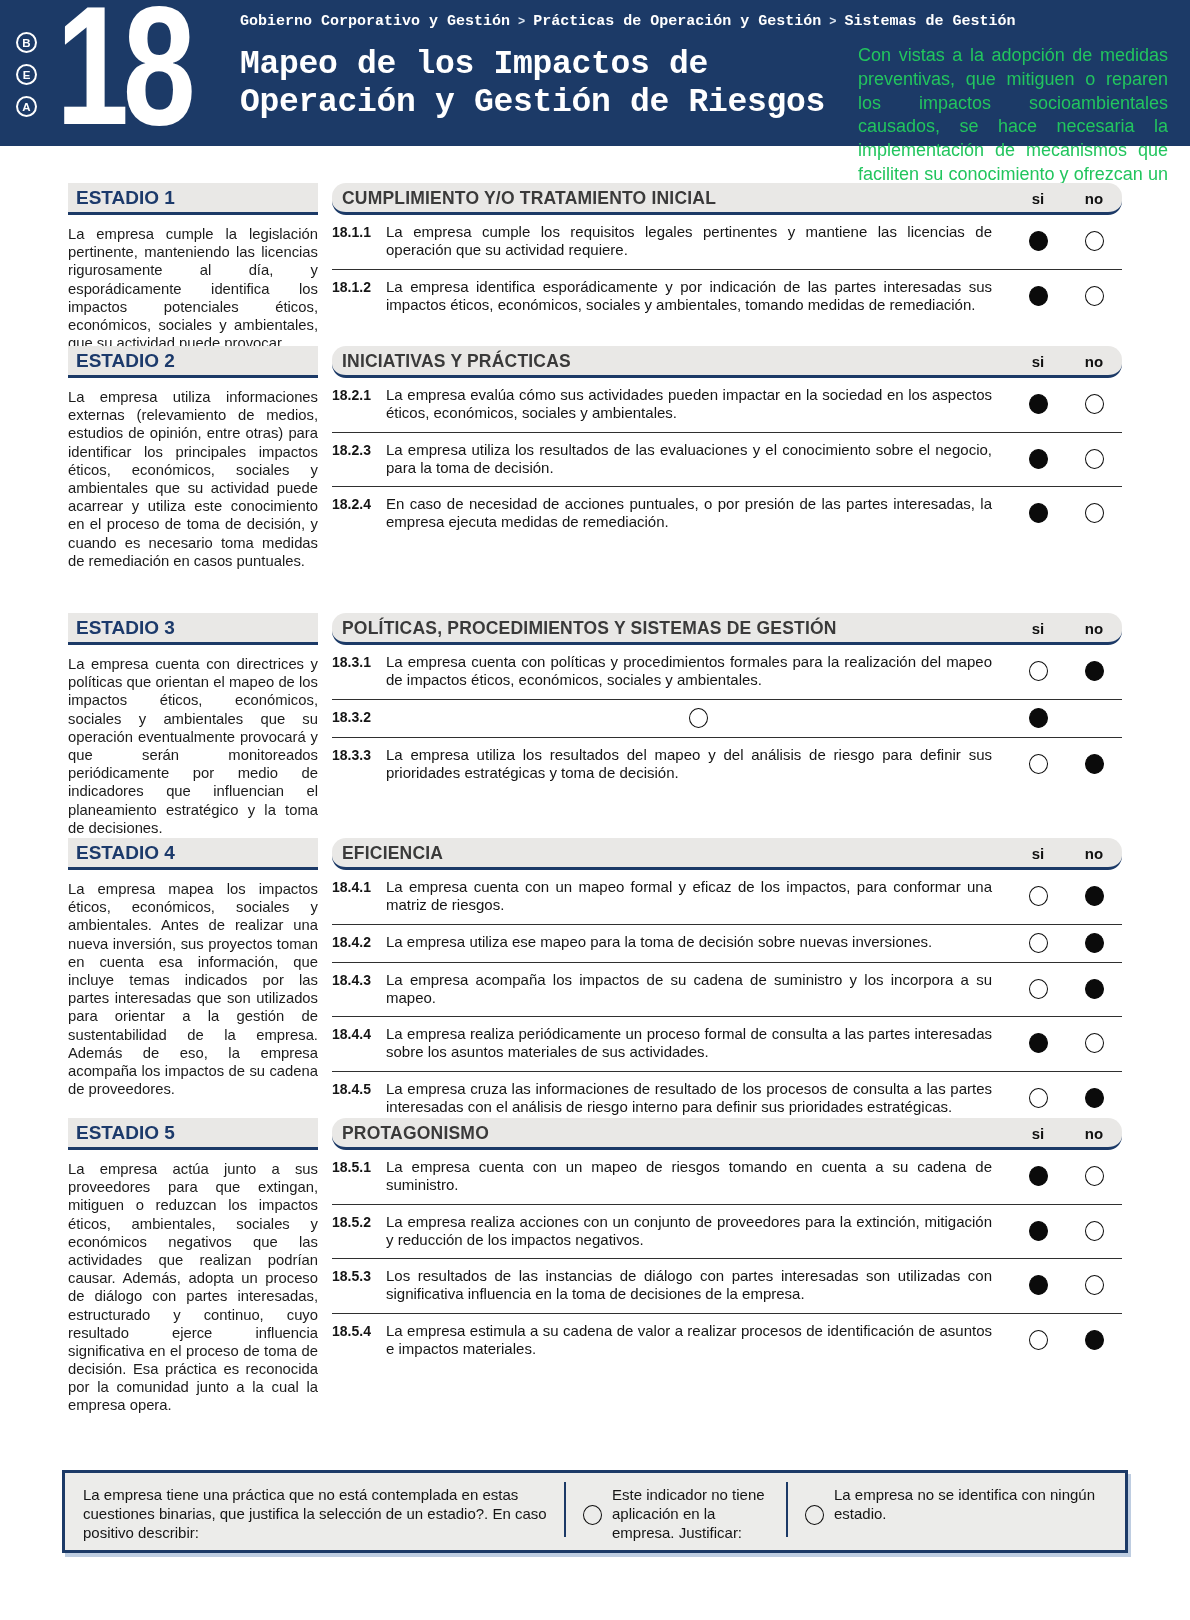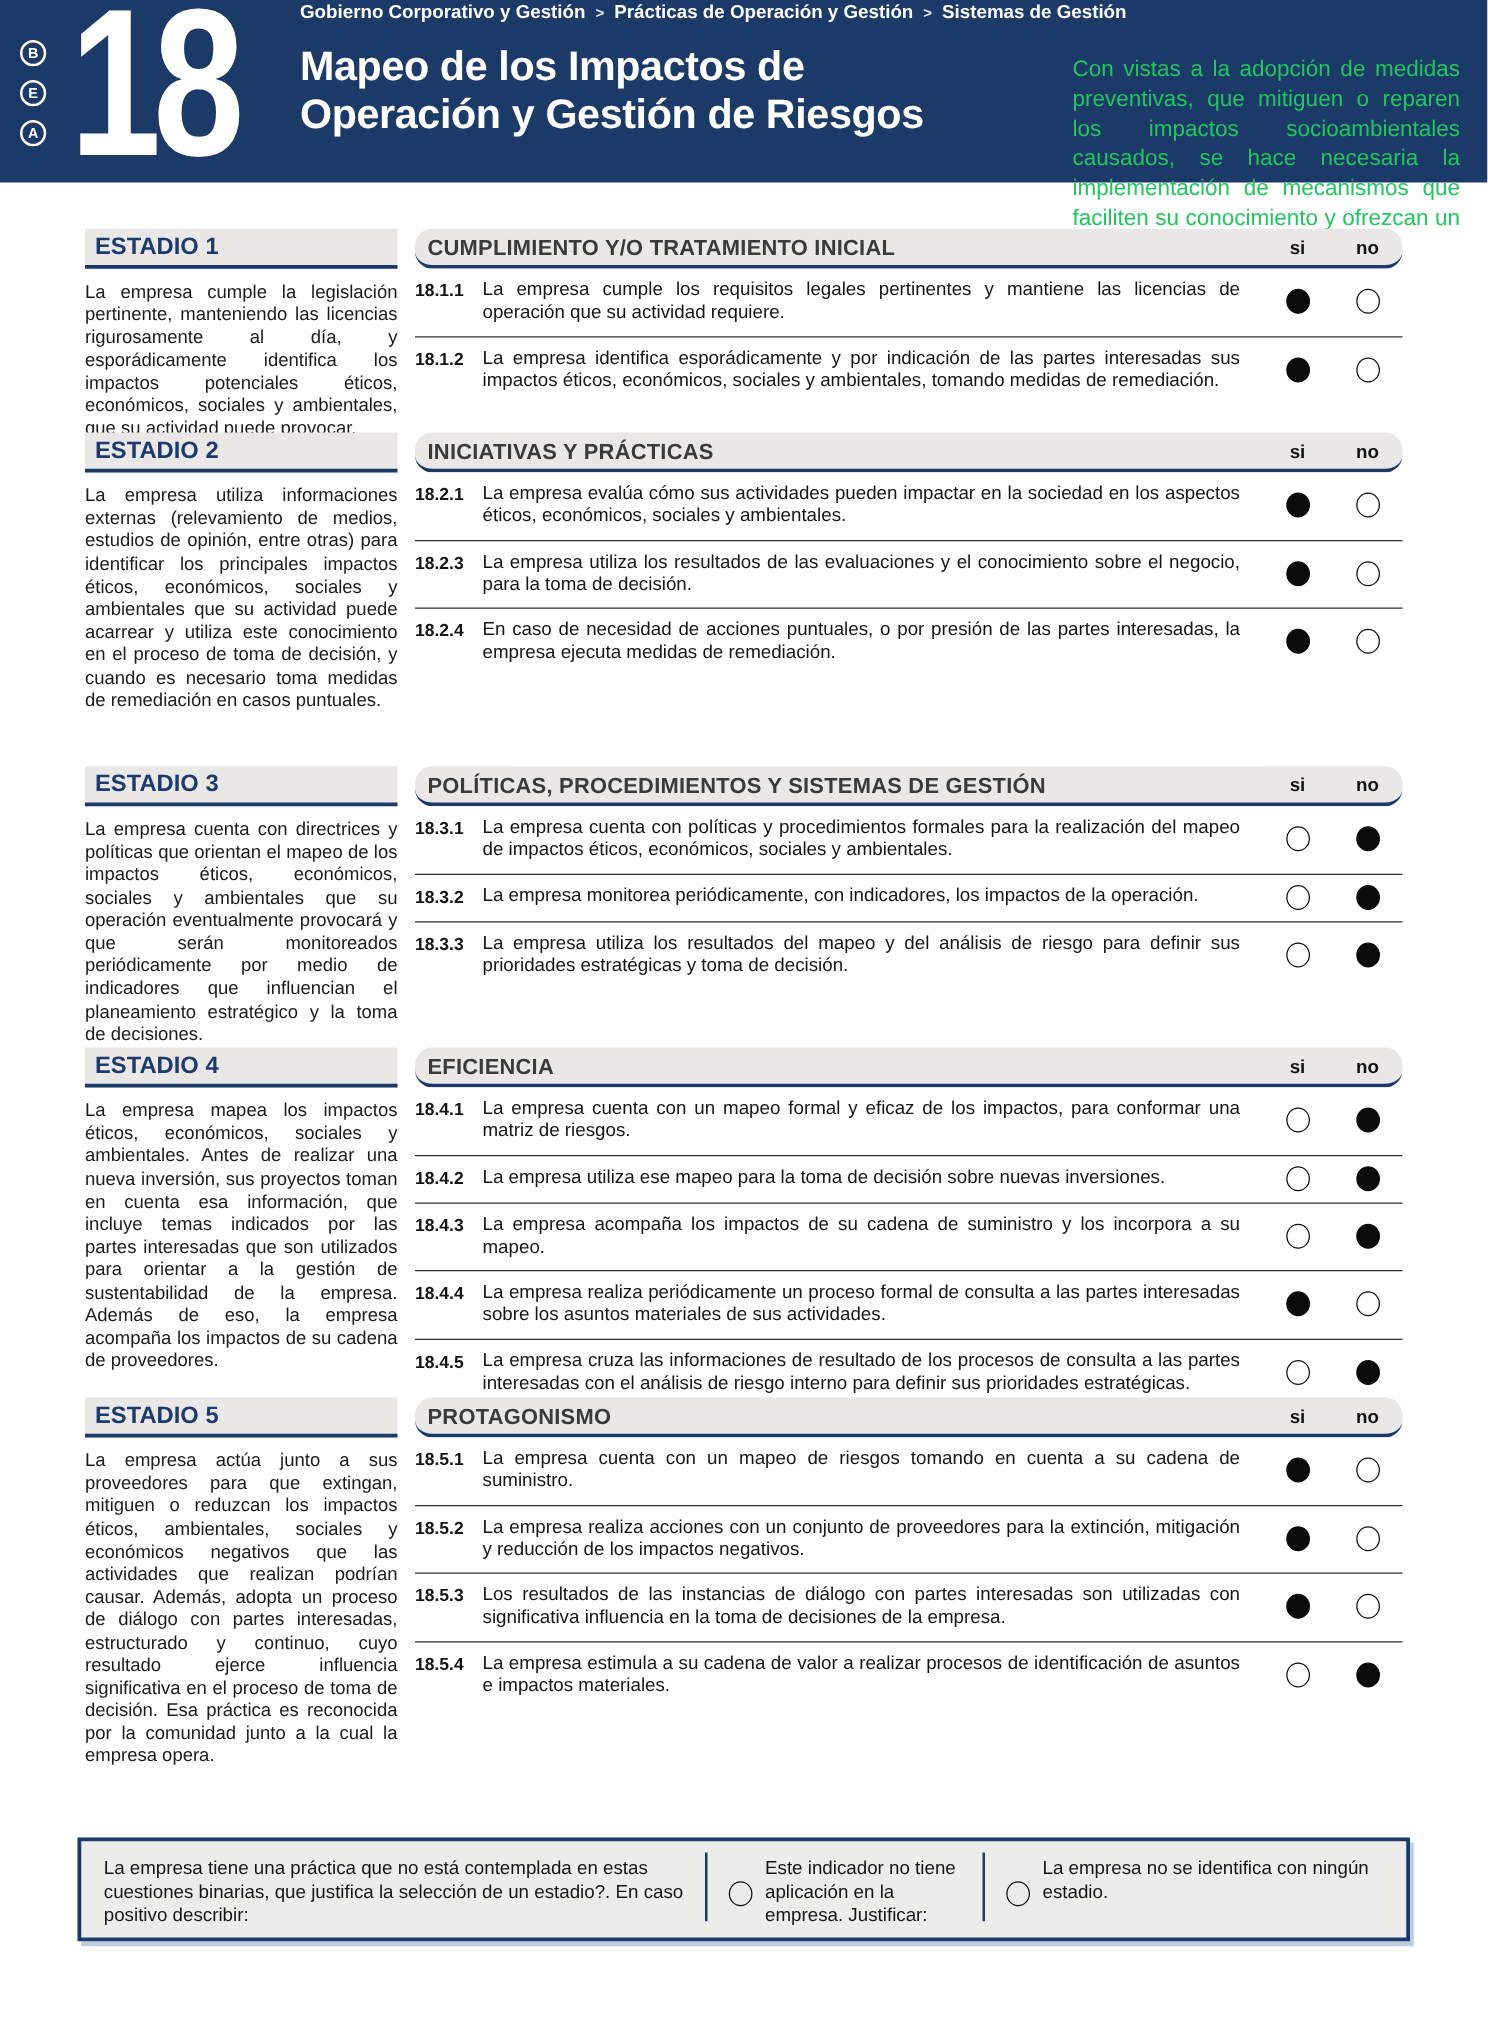--- a/index.html
+++ b/index.html
@@ -4,21 +4,21 @@
 <style>
   * { box-sizing: border-box; }
   body { margin:0; background:#fff; font-family:"Liberation Sans", sans-serif; color:#151515; }
   .page { position:relative; width:1190px; height:1620px; background:#fff; overflow:hidden; }
 
   
   .topbar { position:absolute; inset:0 auto auto 0; width:1190px; height:146px; background:#1c3a67; color:#fff; }
   .logo-col { position:absolute; left:16px; top:32px; display:flex; flex-direction:column; gap:11px; }
   .logo-letter { width:21px; height:21px; border:2px solid #fff; border-radius:50%; display:flex; align-items:center; justify-content:center; font-size:11.5px; font-weight:bold; }
   .big-number { position:absolute; left:56px; top:-18px; font-size:168px; font-weight:bold; line-height:1; letter-spacing:-8px; transform:scaleX(0.78); transform-origin:left top; }
-  .header-main { position:absolute; left:240px; top:1px; }
+  .header-main { position:absolute; left:240px; top:13px;font-family:Liberation Mono, monospace; }
   .breadcrumb { display:flex; gap:8px; font-size:15px; font-weight:bold; white-space:nowrap; }
   .bc-sep { font-size:12px; align-self:center; color:#dce6f2; }
   .title { margin:16px 0 0; font-size:33px; line-height:1.14; font-weight:bold; letter-spacing:-0.3px; }
   .intro { position:absolute; right:22px; top:44px; width:310px; margin:0; font-size:18px; line-height:1.32; text-align:justify; color:#22c55e; }
 
   
   .estadio { position:absolute; left:68px; width:1054px; }
   .sec-1{top:183px} .sec-2{top:346px} .sec-3{top:613px} .sec-4{top:838px} .sec-5{top:1118px}
   .sec-header, .sec-body { display:grid; grid-template-columns:250px 14px 1fr; }
   .sh-left  { grid-column:1; background:#e9e8e6; border-bottom:3px solid #1c3a67; padding:4px 0 3px 8px; }
@@ -160,21 +160,20 @@
         <div class="rows">
     <div class="item-row">
       <span class="item-num">18.3.1</span>
       <p class="item-text">La empresa cuenta con políticas y procedimientos formales para la realización del mapeo de impactos éticos, económicos, sociales y ambientales.</p>
       <span class="radio si"></span>
       <span class="radio no filled"></span>
     </div>
 
     <div class="item-row">
       <span class="item-num">18.3.2</span>
-      <p class="item-text">La empresa monitorea periódicamente, con indicadores, los impactos de la operación.</p>
       <span class="radio si"></span>
       <span class="radio no filled"></span>
     </div>
 
     <div class="item-row">
       <span class="item-num">18.3.3</span>
       <p class="item-text">La empresa utiliza los resultados del mapeo y del análisis de riesgo para definir sus prioridades estratégicas y toma de decisión.</p>
       <span class="radio si"></span>
       <span class="radio no filled"></span>
     </div>

